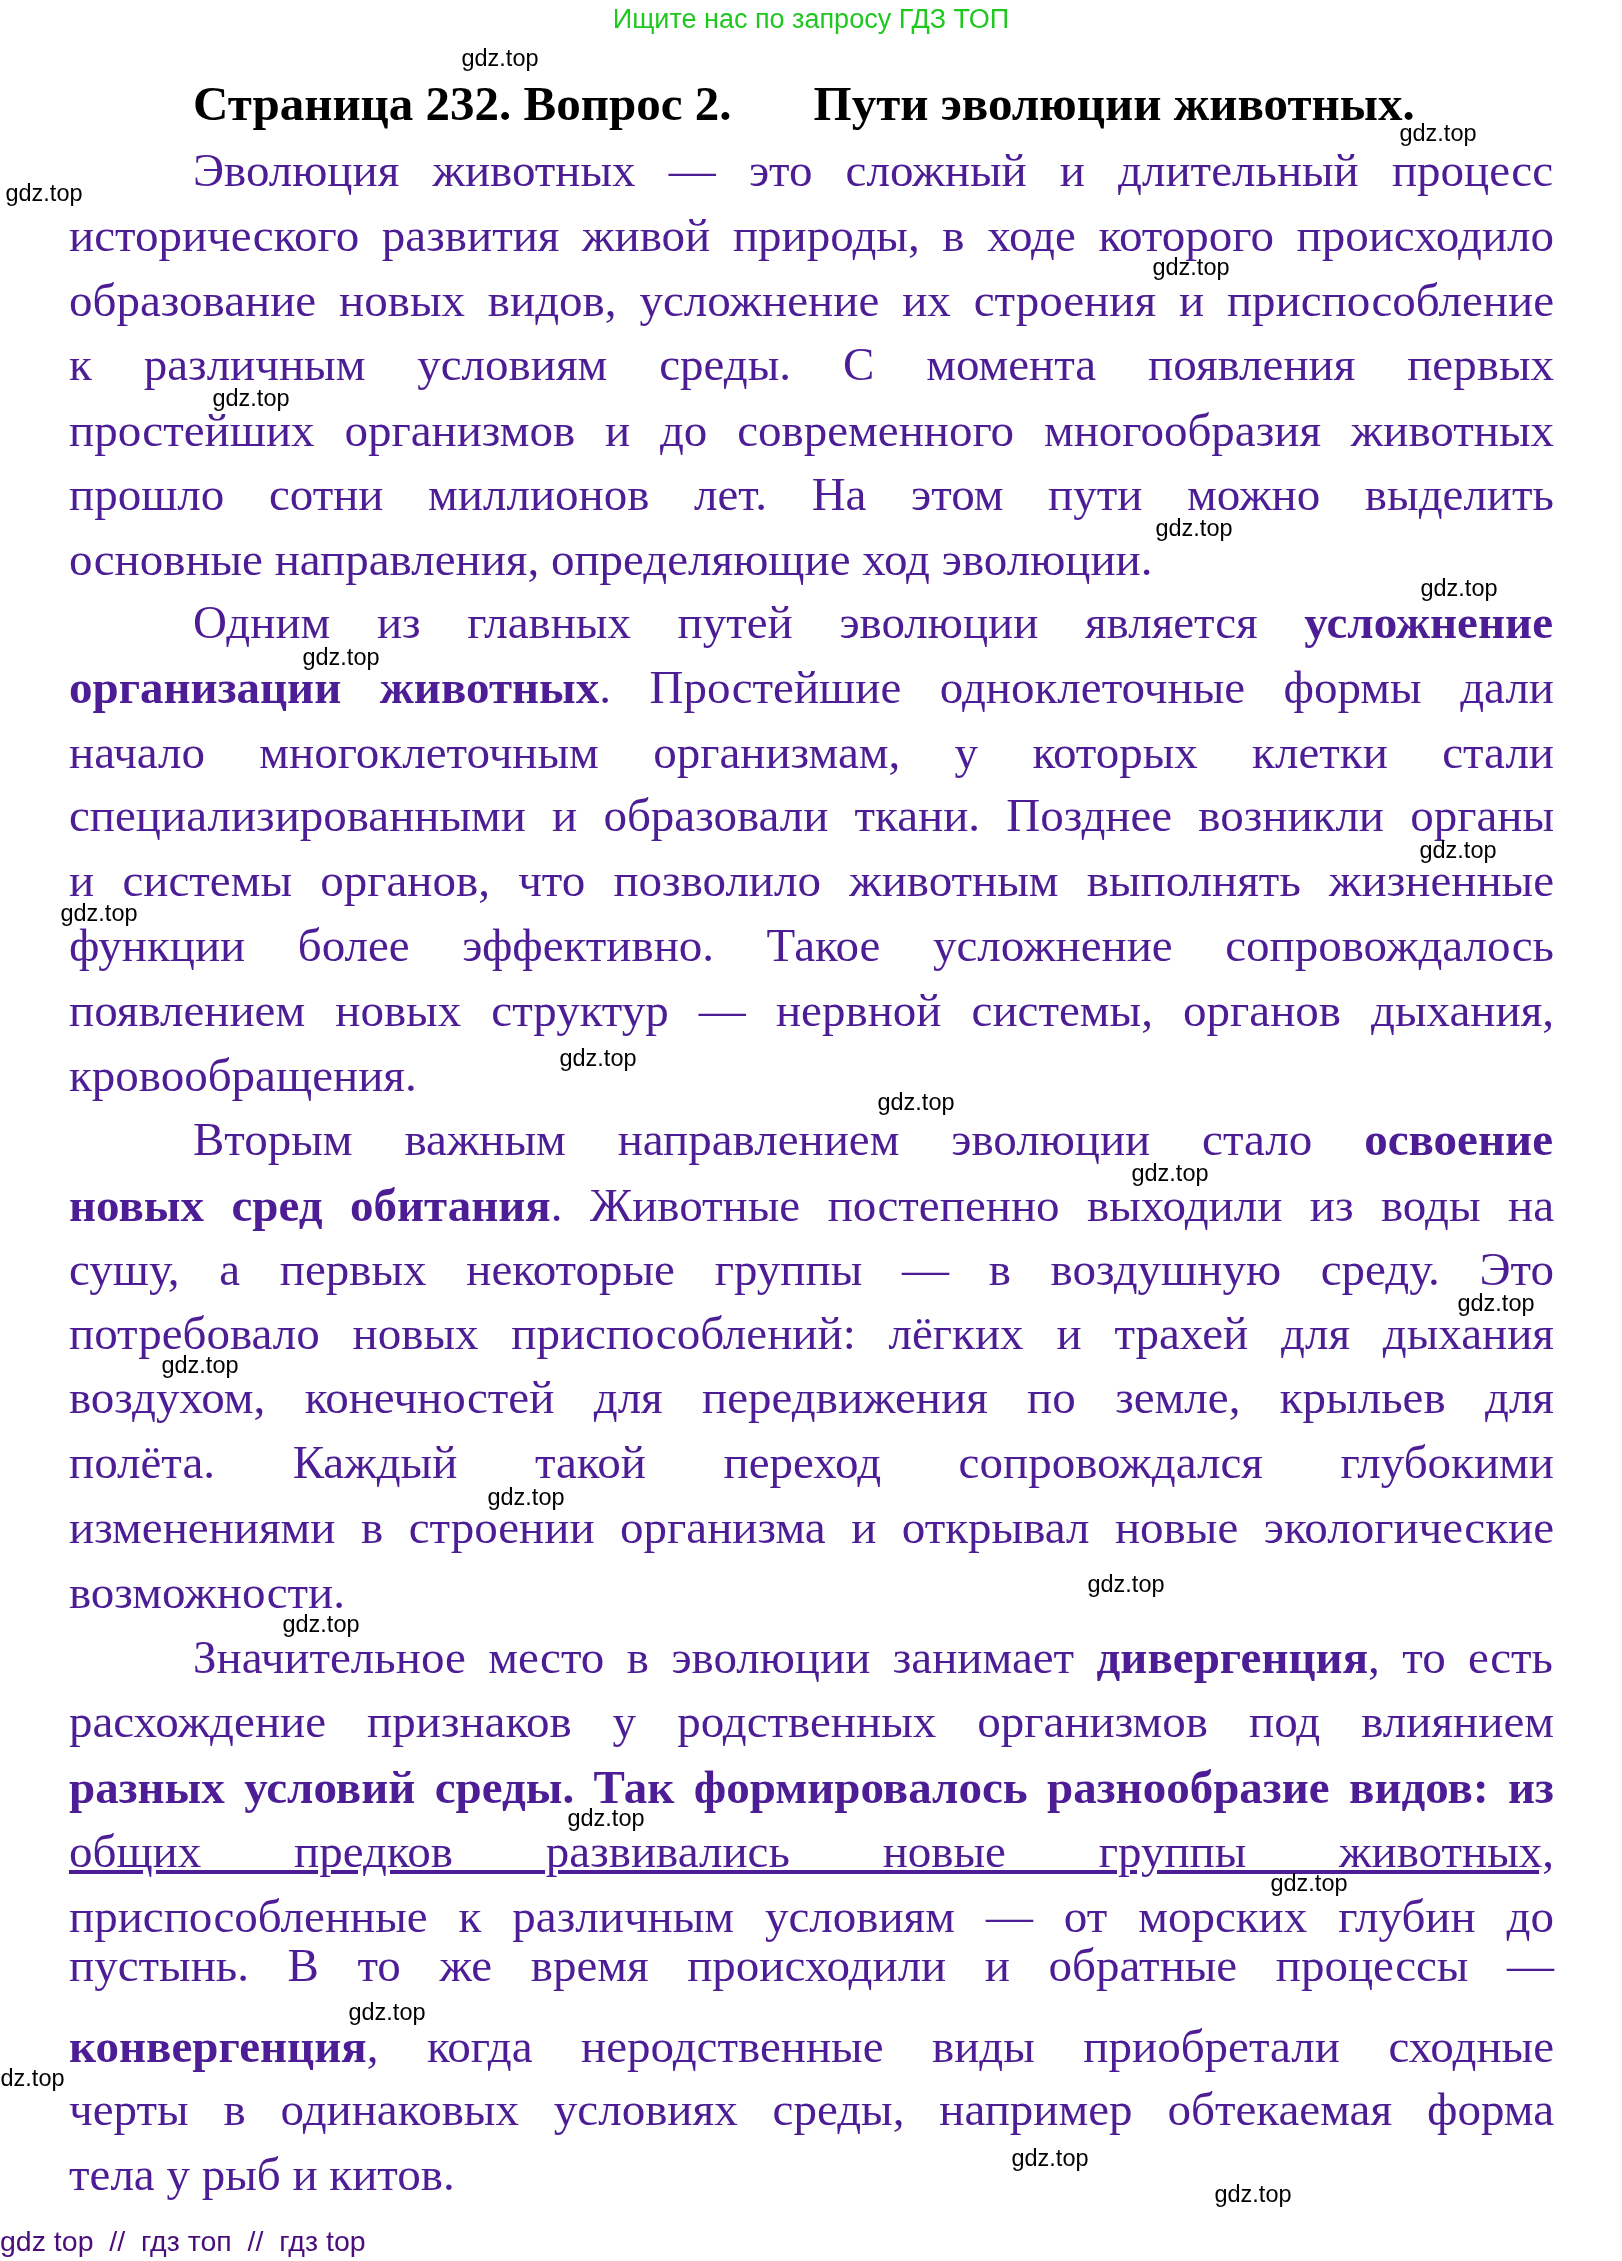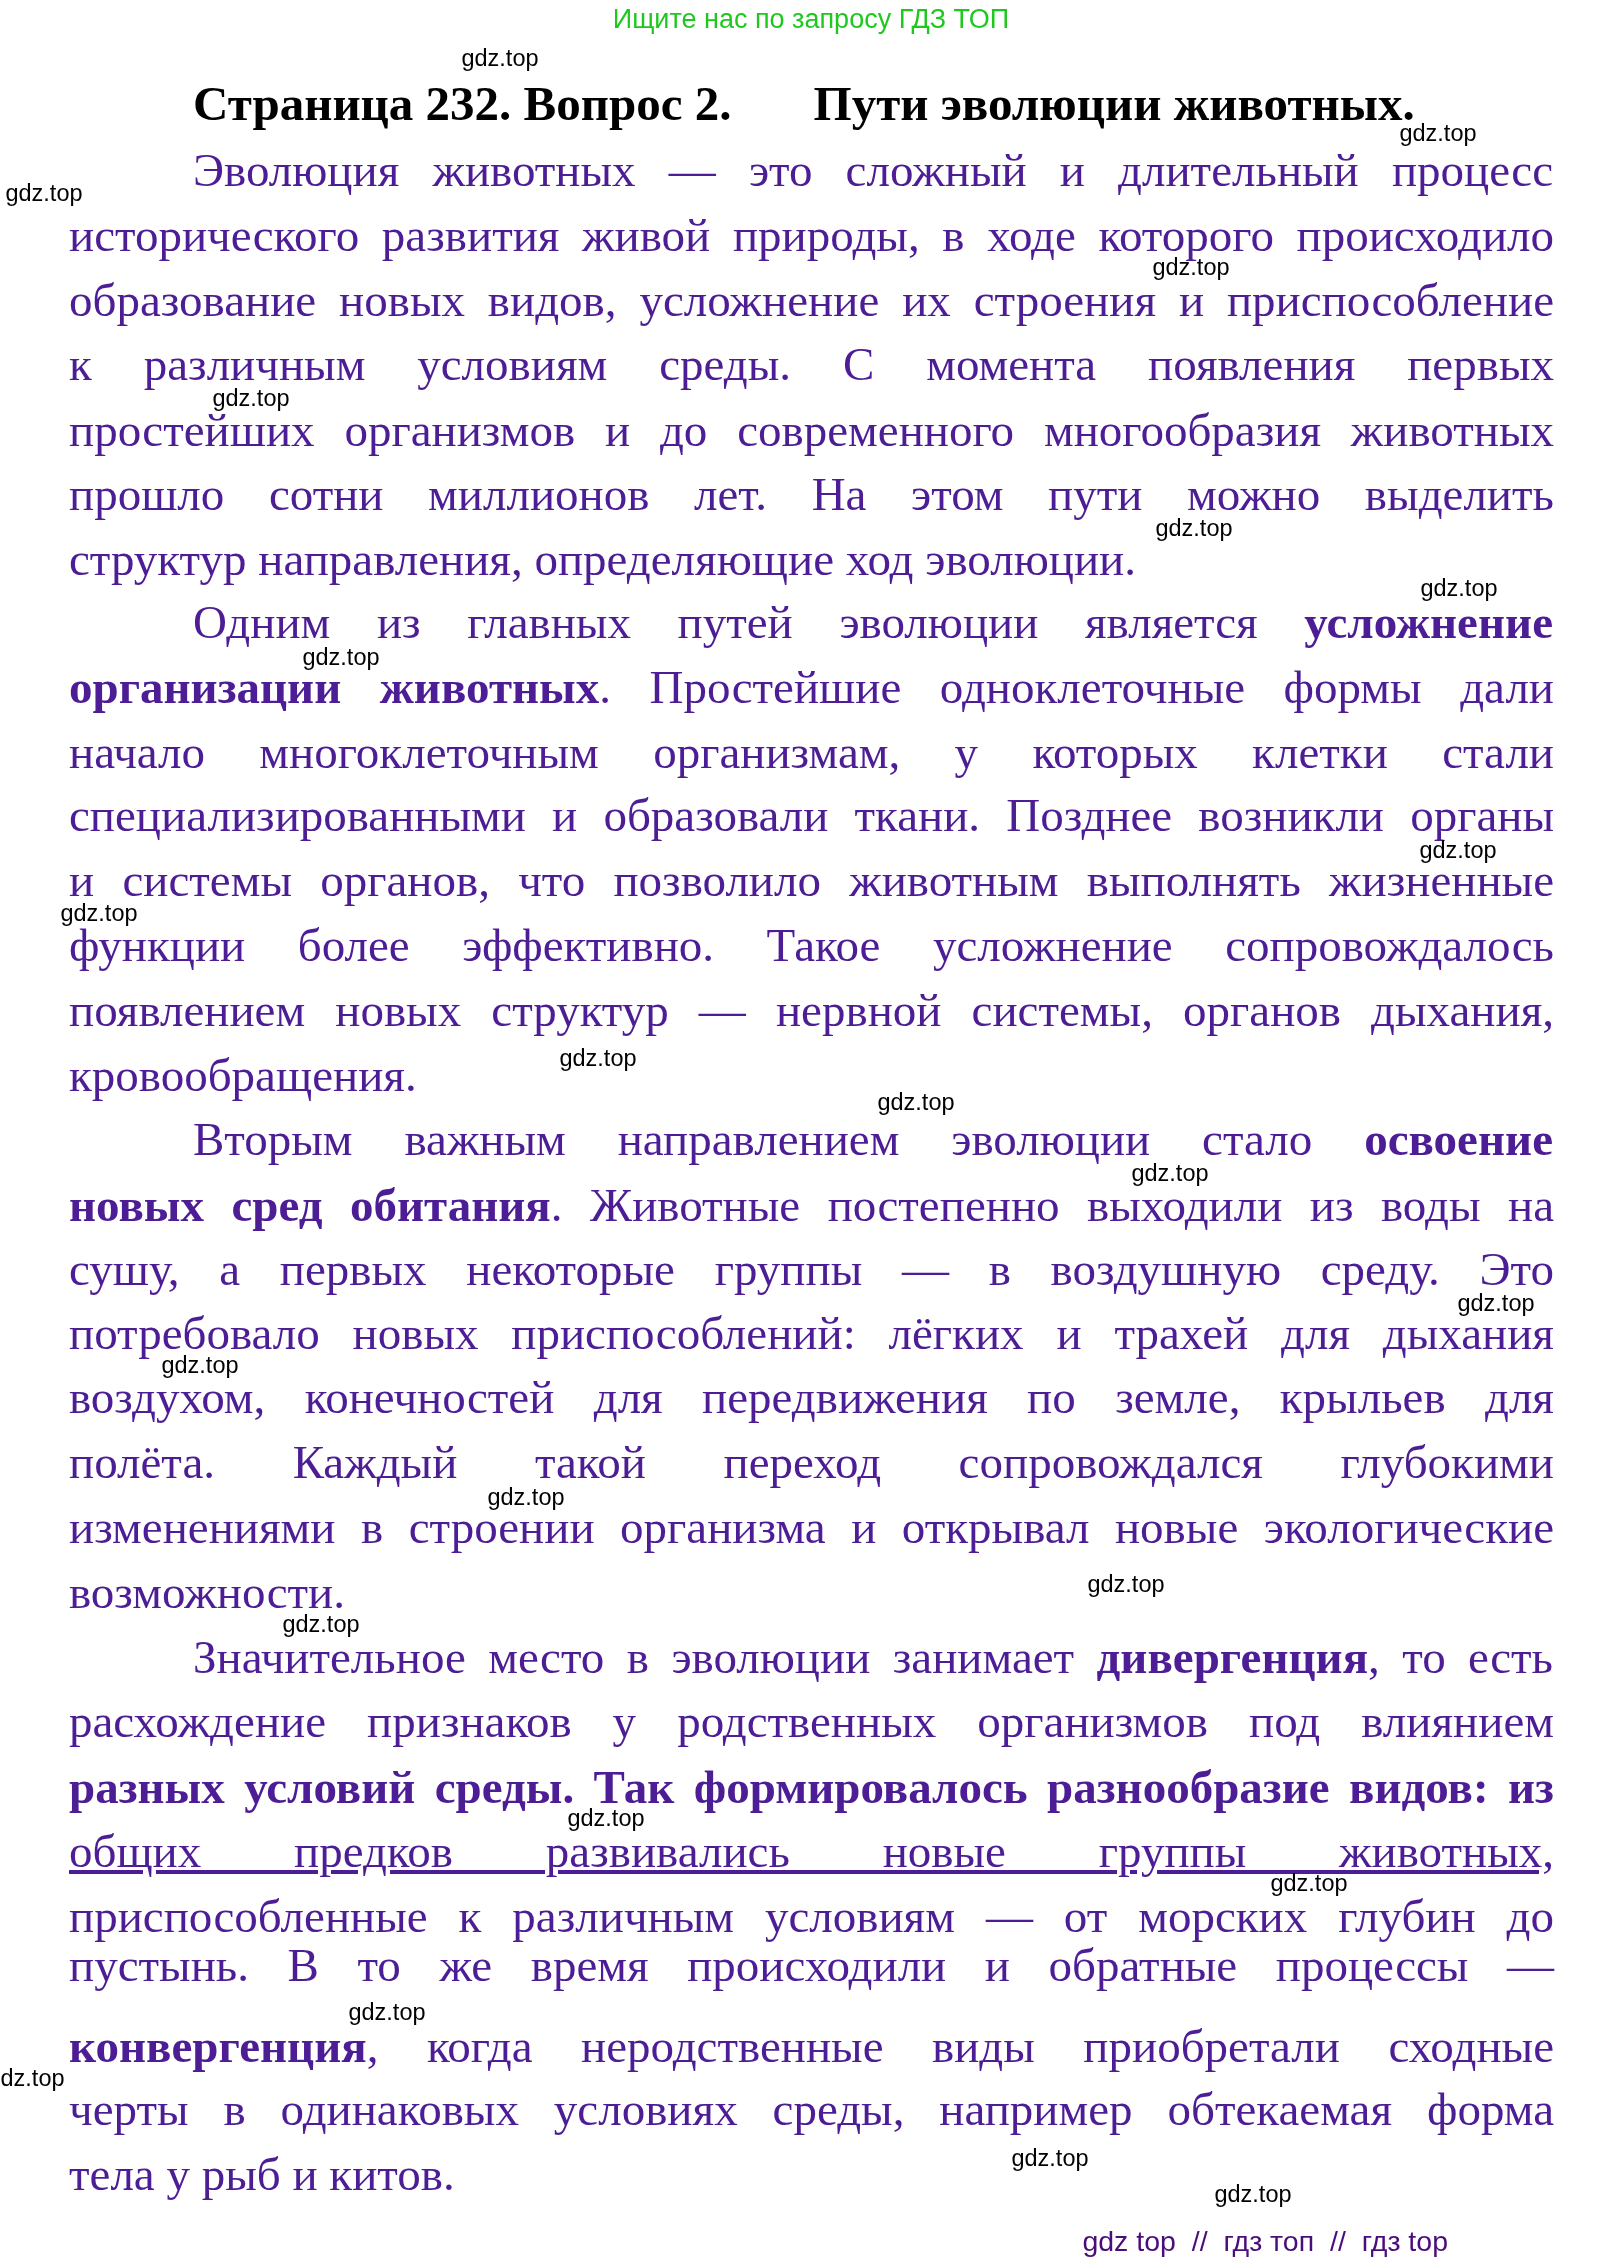--- a/index.html
+++ b/index.html
@@ -10,40 +10,40 @@
     font-family:"Liberation Serif", serif; font-weight:bold; font-size:49px; line-height:59px; color:#000; }
   .title .gap { display:inline-block; width:82px; }
   .line { position:absolute; left:69px; width:1485px; height:65px;
     font-family:"Liberation Serif", serif; font-size:47px; line-height:65px; color:#4c1d95;
     white-space:nowrap; text-align:justify; text-align-last:justify; }
   .line.indent { left:193px; width:1360px; }
   .line.last { text-align:left; text-align-last:left; }
   .line b { font-weight:bold; }
   .wm { position:absolute; font-family:"Liberation Sans", sans-serif; font-size:23.5px; line-height:25px;
     color:#000; white-space:nowrap; transform:translate(-50%,-50%); }
-  .footer { position:absolute; left:0; width:1448px; top:2224px; height:34px; text-align:right;
+  .footer { position:absolute; left:0; width:1448px; top:2224px; height:34px; text-align:left;
     font-family:"Liberation Sans", sans-serif; font-size:28.5px; line-height:34px; color:#4a0e7a; white-space:pre; }
 </style>
 </head>
 <body>
 
 <div class="banner">Ищите нас по запросу ГДЗ ТОП</div>
 
 <div class="title">
   <span>Страница 232. Вопрос 2.</span><span class="gap"></span><span>Пути эволюции животных.</span>
 </div>
 
 <div id="text-body">
     <div class="line indent" style="top: 138px;"><span>Эволюция животных — это сложный и длительный процесс</span></div>
     <div class="line" style="top: 203px;"><span>исторического развития живой природы, в ходе которого происходило</span></div>
     <div class="line" style="top: 268px;"><span>образование новых видов, усложнение их строения и приспособление</span></div>
     <div class="line" style="top: 332px;"><span>к различным условиям среды. С момента появления первых</span></div>
     <div class="line" style="top: 398px;"><span>простейших организмов и до современного многообразия животных</span></div>
     <div class="line" style="top: 462px;"><span>прошло сотни миллионов лет. На этом пути можно выделить</span></div>
-    <div class="line last" style="top: 527px;"><span>структур направления, определяющие ход эволюции.</span></div>
+    <div class="line last" style="top: 527px;"><span>основные направления, определяющие ход эволюции.</span></div>
     <div class="line indent" style="top: 590px;"><span>Одним из главных путей эволюции является </span><b>усложнение</b></div>
     <div class="line" style="top: 655px;"><b>организации животных</b><span>. Простейшие одноклеточные формы дали</span></div>
     <div class="line" style="top: 720px;"><span>начало многоклеточным организмам, у которых клетки стали</span></div>
     <div class="line" style="top: 783px;"><span>специализированными и образовали ткани. Позднее возникли органы</span></div>
     <div class="line" style="top: 848px;"><span>и системы органов, что позволило животным выполнять жизненные</span></div>
     <div class="line" style="top: 913px;"><span>функции более эффективно. Такое усложнение сопровождалось</span></div>
     <div class="line" style="top: 978px;"><span>появлением новых структур — нервной системы, органов дыхания,</span></div>
     <div class="line last" style="top: 1043px;"><span>кровообращения.</span></div>
     <div class="line indent" style="top: 1107px;"><span>Вторым важным направлением эволюции стало </span><b>освоение</b></div>
     <div class="line" style="top: 1173px;"><b>новых сред обитания</b><span>. Животные постепенно выходили из воды на</span></div>

